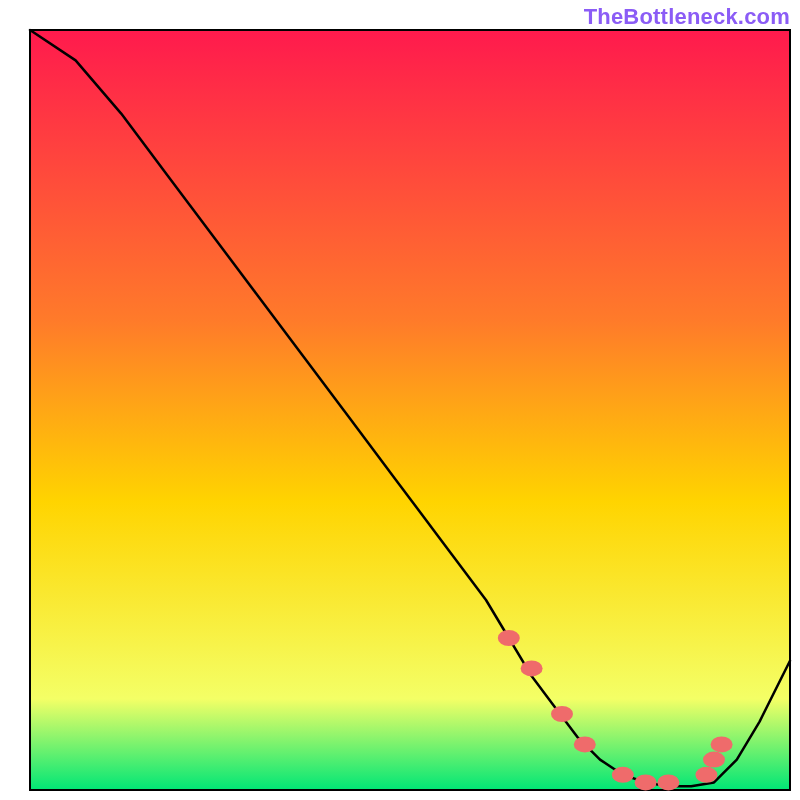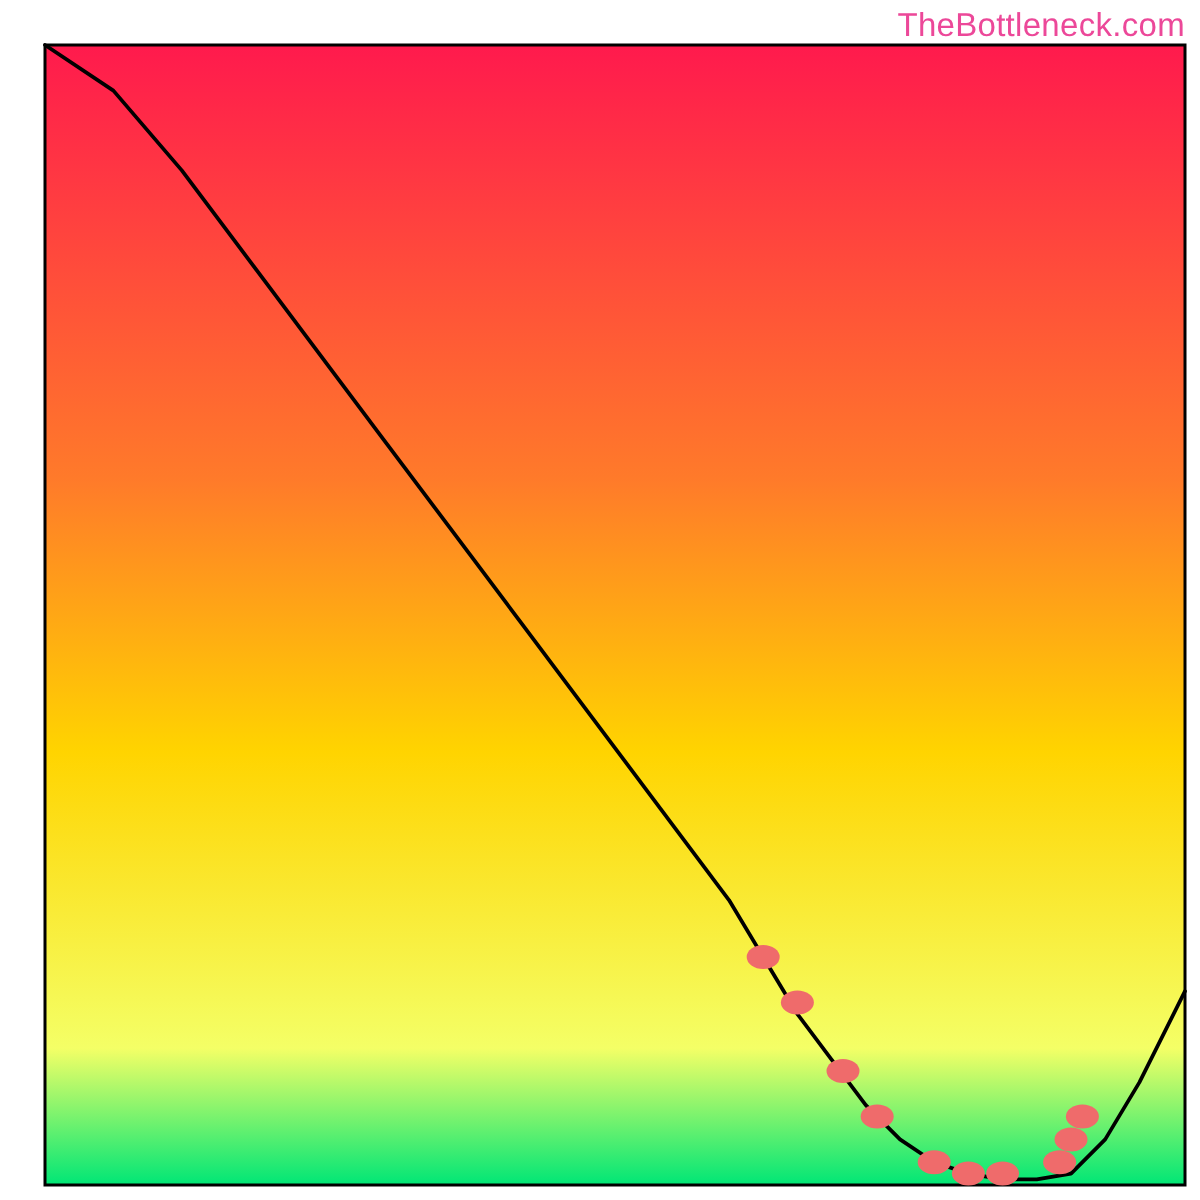--- a/index.html
+++ b/index.html
@@ -14,22 +14,22 @@
   .frame {
     position: relative;
     width: 800px;
     height: 800px;
   }
   .attribution {
     position: absolute;
     top: 4px;
     right: 10px;
     font-size: 22px;
-    font-weight: 400;
-    color: #ec4899;
+    font-weight: 700;
+    color: #8b5cf6;
     letter-spacing: 0.2px;
     z-index: 10;
   }
   svg {
     position: absolute;
     top: 0;
     left: 0;
   }
 </style>
 </head>

